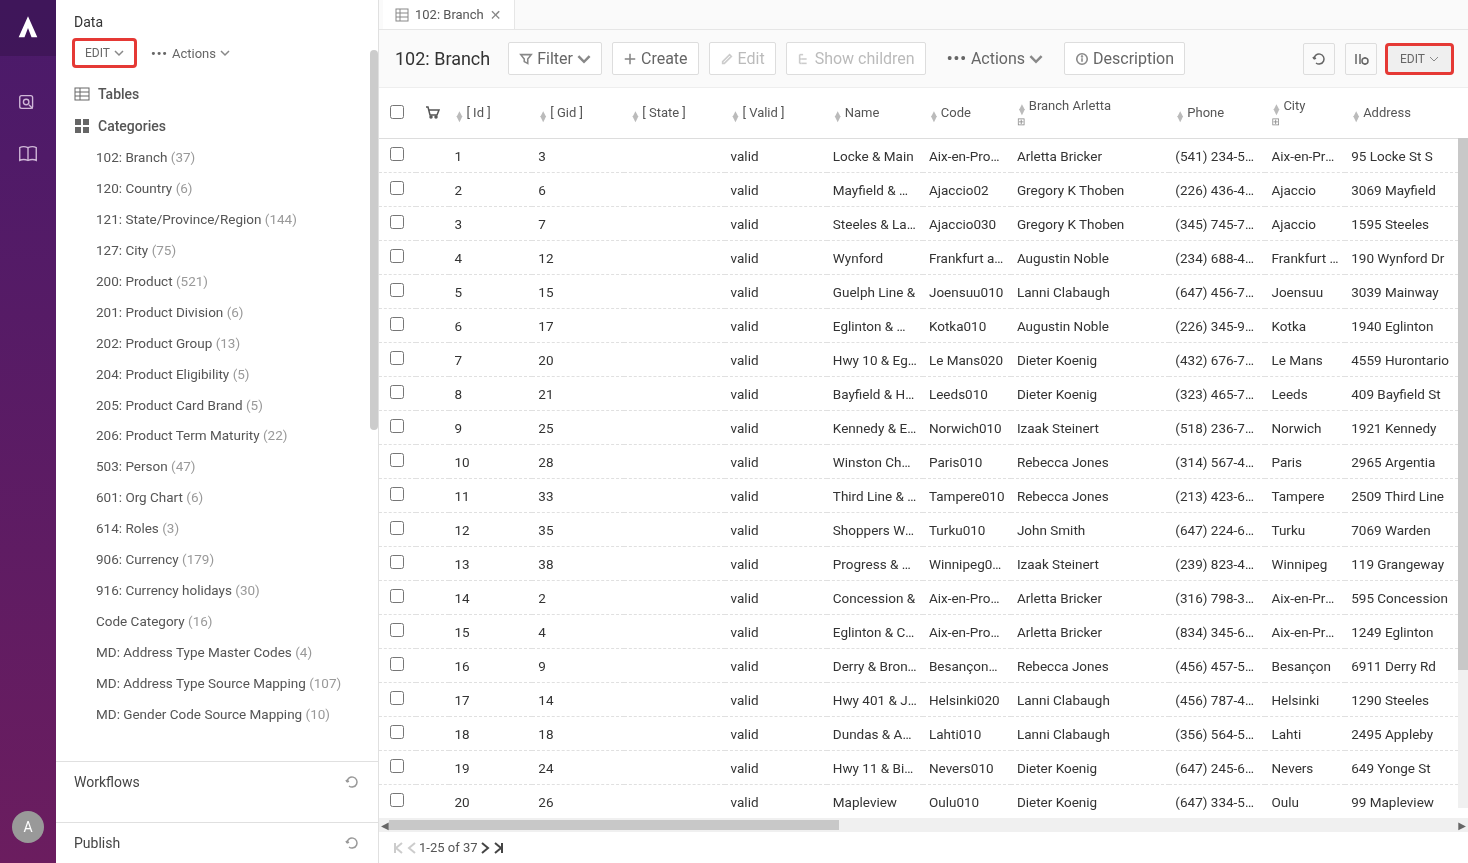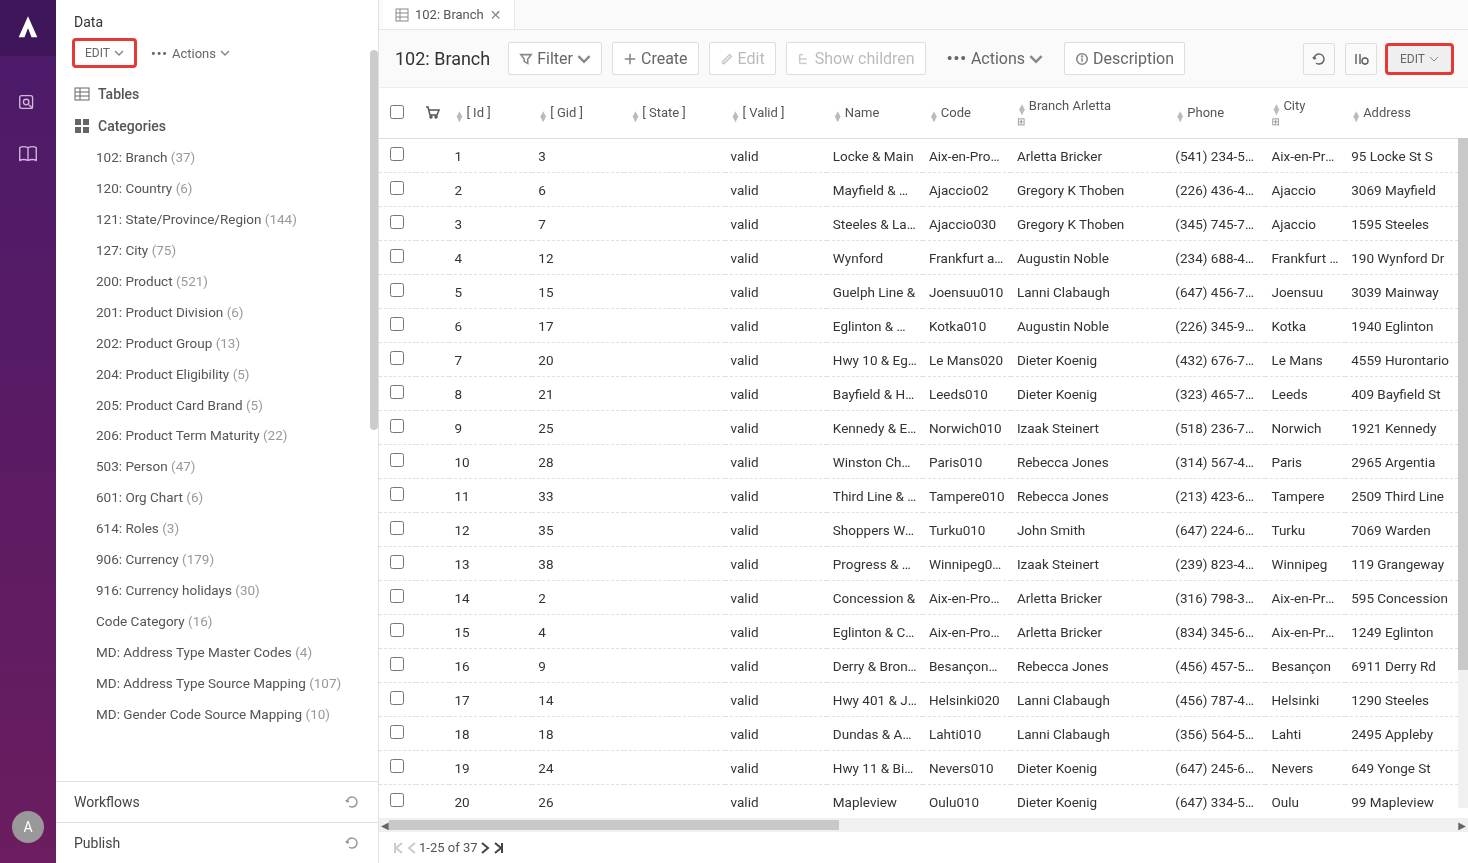--- a/index.html
+++ b/index.html
@@ -20,21 +20,21 @@
 .side-toolbar { padding: 0 18px 12px; display: flex; gap: 8px; align-items: center; }
 .edit-btn { border: 1px solid #ccc; padding: 5px 10px; font-size: 12px; color: #666; display: flex; align-items: center; gap: 4px; cursor: pointer; background: #fff; border-radius: 2px; }
 .edit-btn.highlighted { outline: 3px solid #e53935; outline-offset: -1px; }
 .actions-btn { display: flex; align-items: center; gap: 4px; color: #666; cursor: pointer; padding: 5px 8px; font-size: 13px; }
 .dots { letter-spacing: 1px; font-weight: bold; }
 .side-group { padding: 8px 18px; display: flex; align-items: center; gap: 8px; color: #555; font-weight: 500; }
 .side-group svg { width: 16px; height: 16px; fill: #666; }
 .tree { overflow-y: hidden; flex: 0 0 auto; }
 .tree-item { padding: 4px 34px 4px 40px; color: #555; cursor: pointer; white-space: nowrap; overflow: hidden; text-overflow: ellipsis; font-size: 13.5px; line-height: 1.7; }
 .tree-item .cnt { color: #999; }
-.side-section { border-top: 1px solid #e0e0e0; padding: 12px 18px; display: flex; align-items: center; justify-content: space-between; color: #444; cursor: pointer; }
+.side-section { border-top: 1px solid #e0e0e0; padding: 12px 18px; display: flex; align-items: center; justify-content: space-between; color: #444; cursor: pointer; margin-top: 20px; }
 .side-section svg { width: 16px; height: 16px; stroke: #888; fill: none; stroke-width: 1.5; }
 .side-spacer { flex: 1; }
 
 
 .main { flex: 1; display: flex; flex-direction: column; height: 100%; overflow: hidden; }
 .tabbar { height: 30px; border-bottom: 1px solid #e6e6e6; display: flex; align-items: stretch; padding-left: 4px; background: #fafafa; }
 .tab { display: flex; align-items: center; gap: 6px; padding: 0 12px; border-right: 1px solid #e6e6e6; background: #fff; font-size: 13px; color: #555; }
 .tab svg.grid { width: 14px; height: 14px; fill: #888; }
 .tab .x { color: #888; cursor: pointer; font-size: 14px; }
 

